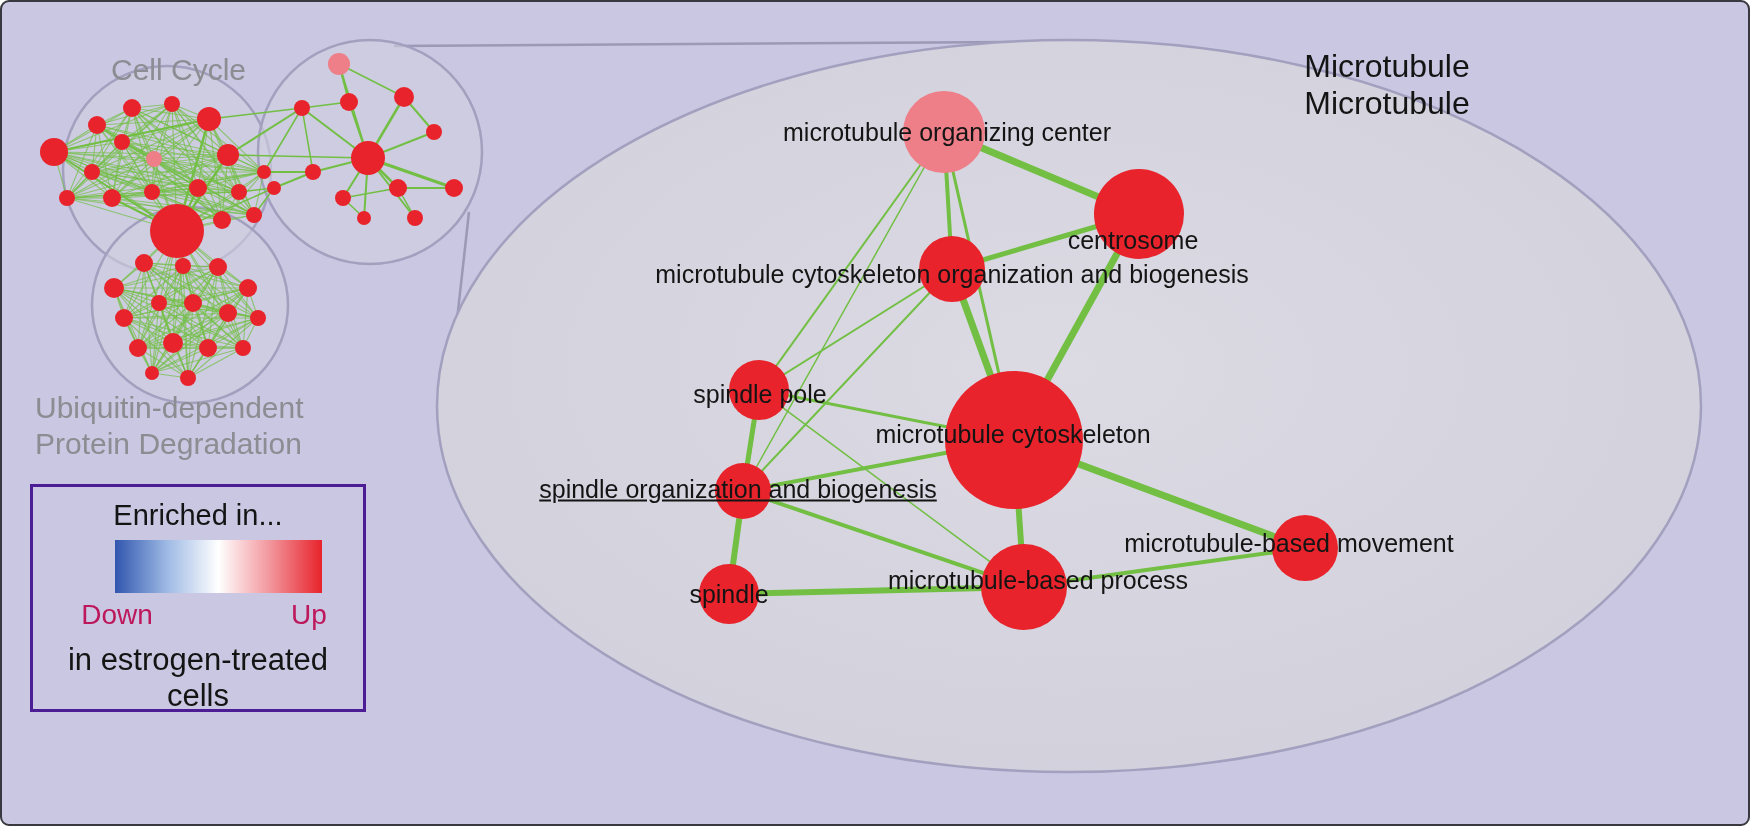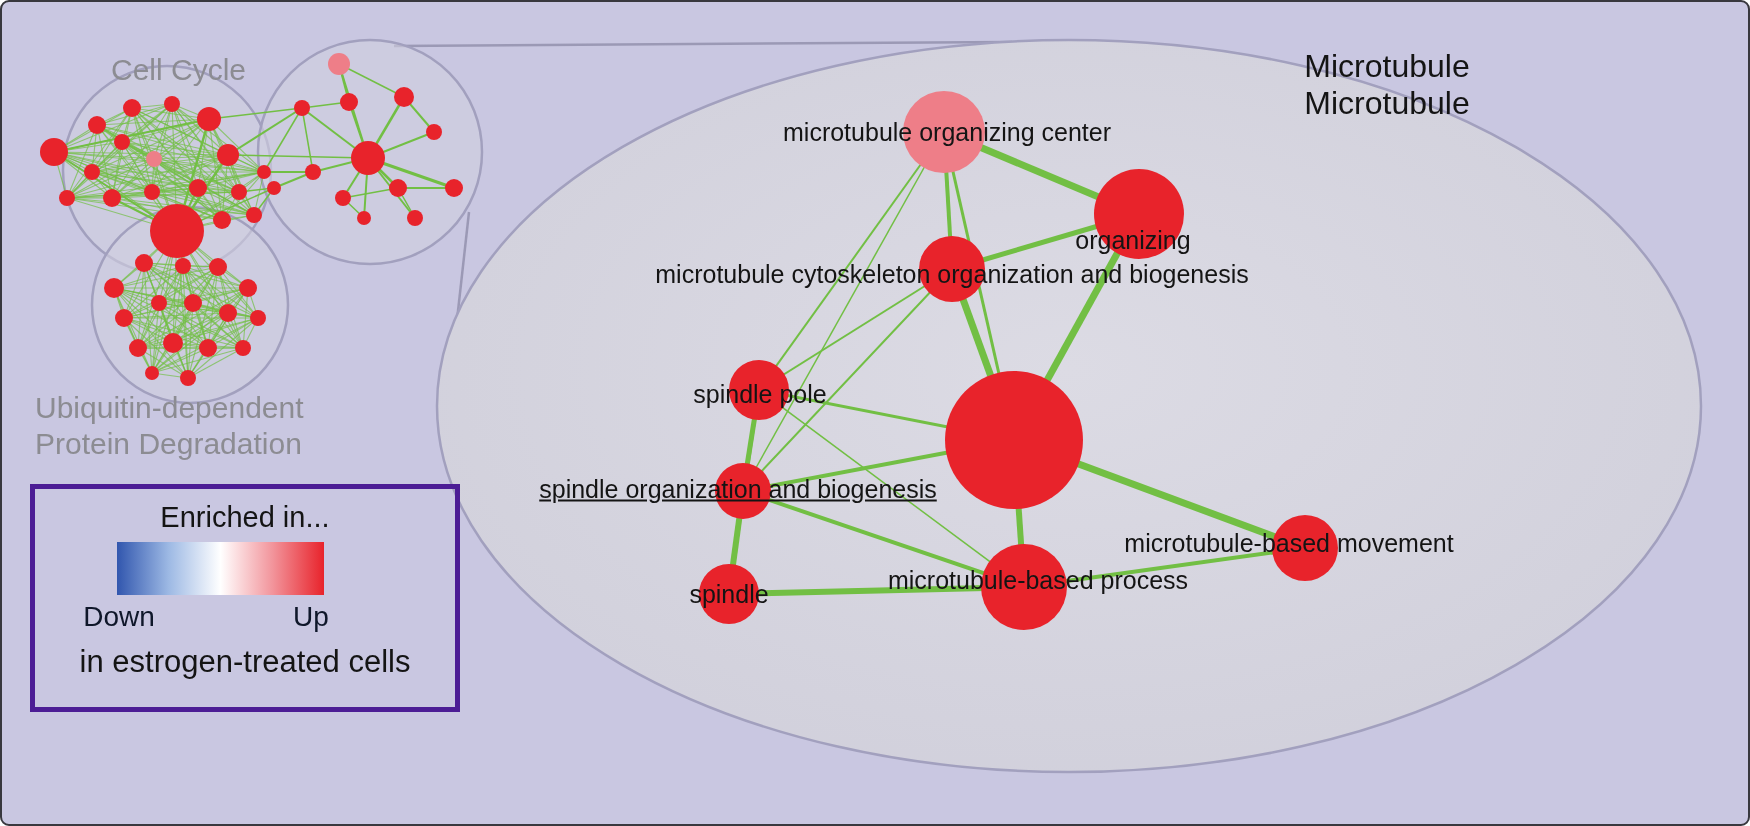--- a/index.html
+++ b/index.html
@@ -36,44 +36,44 @@
     width: 264px;
     text-align: center;
     font-size: 32px;
     line-height: 37px;
     color: #141414;
   }
   .legend {
     position: absolute;
     left: 28px;
     top: 482px;
-    width: 430px;
+    width: 336px;
     height: 228px;
     box-sizing: border-box;
-    border: 5px solid #4c1d95;
+    border: 3px solid #4c1d95;
   }
   .legend-title {
     position: absolute;
     top: 12px; left: 0;
     width: 100%;
     text-align: center;
     font-size: 29px;
     color: #141414;
   }
   .legend-bar {
     position: absolute;
     left: 82px; top: 53px;
     width: 207px; height: 53px;
   }
   .legend-end-label {
     position: absolute;
     top: 112px;
     transform: translateX(-50%);
     font-size: 28px;
-    color: #0f172a;
+    color: #be185d;
   }
   .legend-down { left: 84px; }
   .legend-up { left: 276px; }
   .legend-sub {
     position: absolute;
     left: 0; width: 100%;
     text-align: center;
     font-size: 31px;
     color: #141414;
   }
@@ -504,23 +504,24 @@
         <circle cx="1012" cy="438" r="69" fill="#e8232b"></circle>
         <circle cx="741" cy="489" r="28" fill="#e8232b"></circle>
         <circle cx="1303" cy="546" r="33" fill="#e8232b"></circle>
         <circle cx="727" cy="592" r="30" fill="#e8232b"></circle>
         <circle cx="1022" cy="585" r="43" fill="#e8232b"></circle>
       </g>
     </svg>
 
   <div id="node-labels">
       <div class="node-label" style="left: 945px; top: 130px;">microtubule organizing center</div>
-      <div class="node-label" style="left: 1131px; top: 238px;">organizing</div>
+      <div class="node-label" style="left: 1131px; top: 238px;">centrosome</div>
       <div class="node-label" style="left: 950px; top: 272px;">microtubule cytoskeleton organization and biogenesis</div>
       <div class="node-label" style="left: 758px; top: 392px;">spindle pole</div>
+      <div class="node-label" style="left: 1011px; top: 432px;">microtubule cytoskeleton</div>
       <div class="node-label" style="left: 736px; top: 487px; text-decoration: underline;">spindle organization and biogenesis</div>
       <div class="node-label" style="left: 1287px; top: 541px;">microtubule-based movement</div>
       <div class="node-label" style="left: 727px; top: 592px;">spindle</div>
       <div class="node-label" style="left: 1036px; top: 578px;">microtubule-based process</div>
     </div>
 
   <div class="cluster-label" style="left:109px; top:50px;">Cell Cycle</div>
 
   <div class="cluster-label" style="left:33px; top:388px;">
     <div>Ubiquitin-dependent</div>

